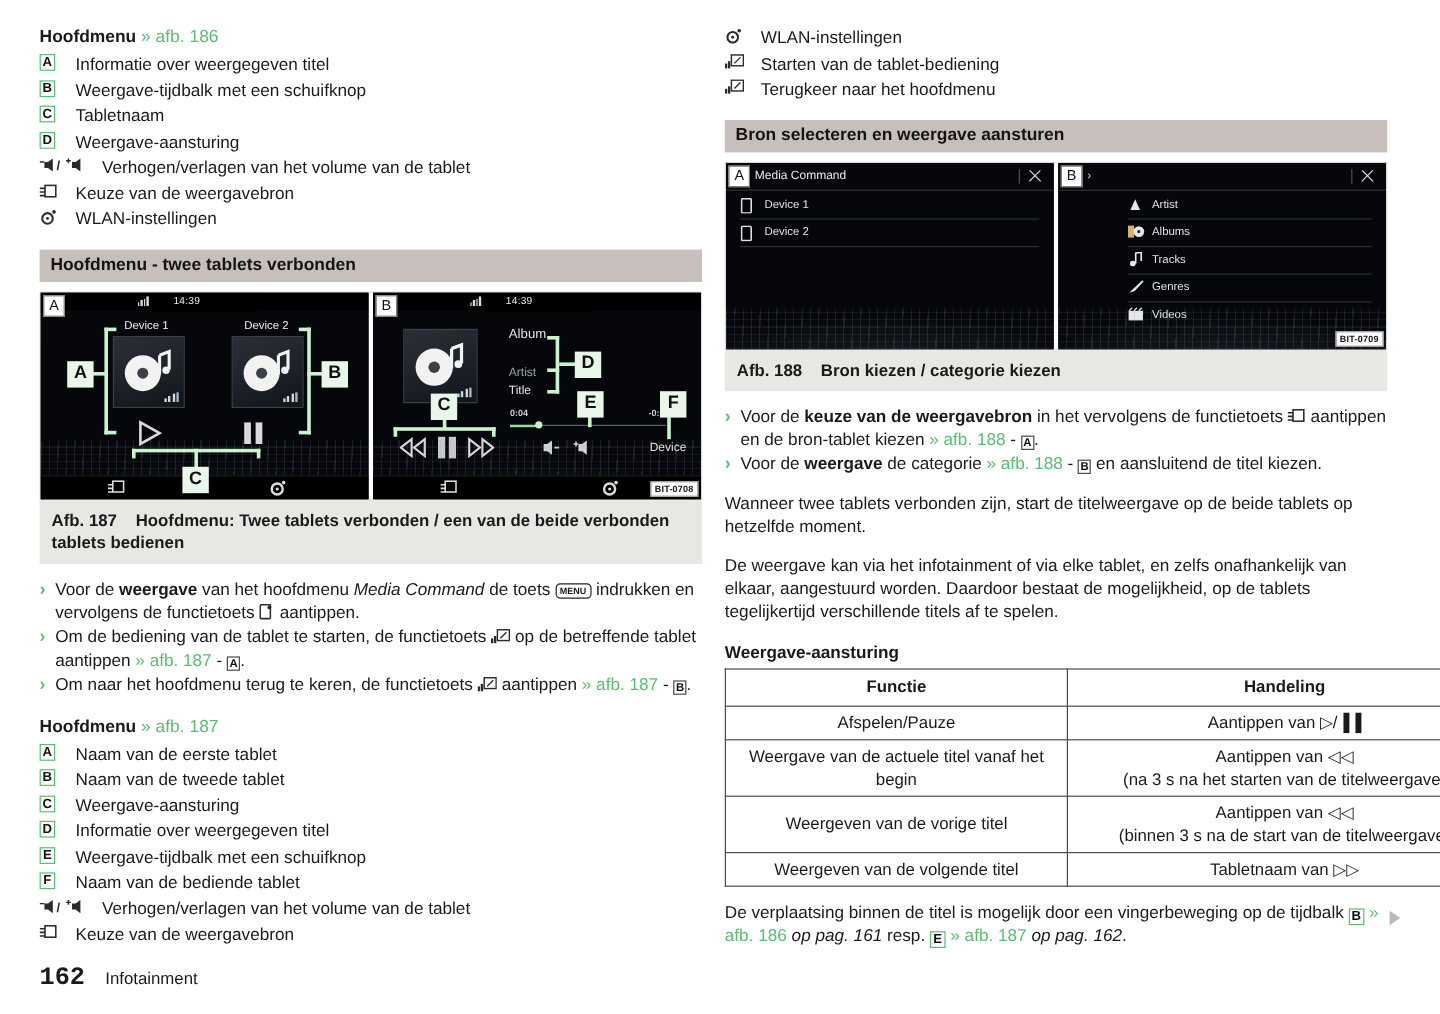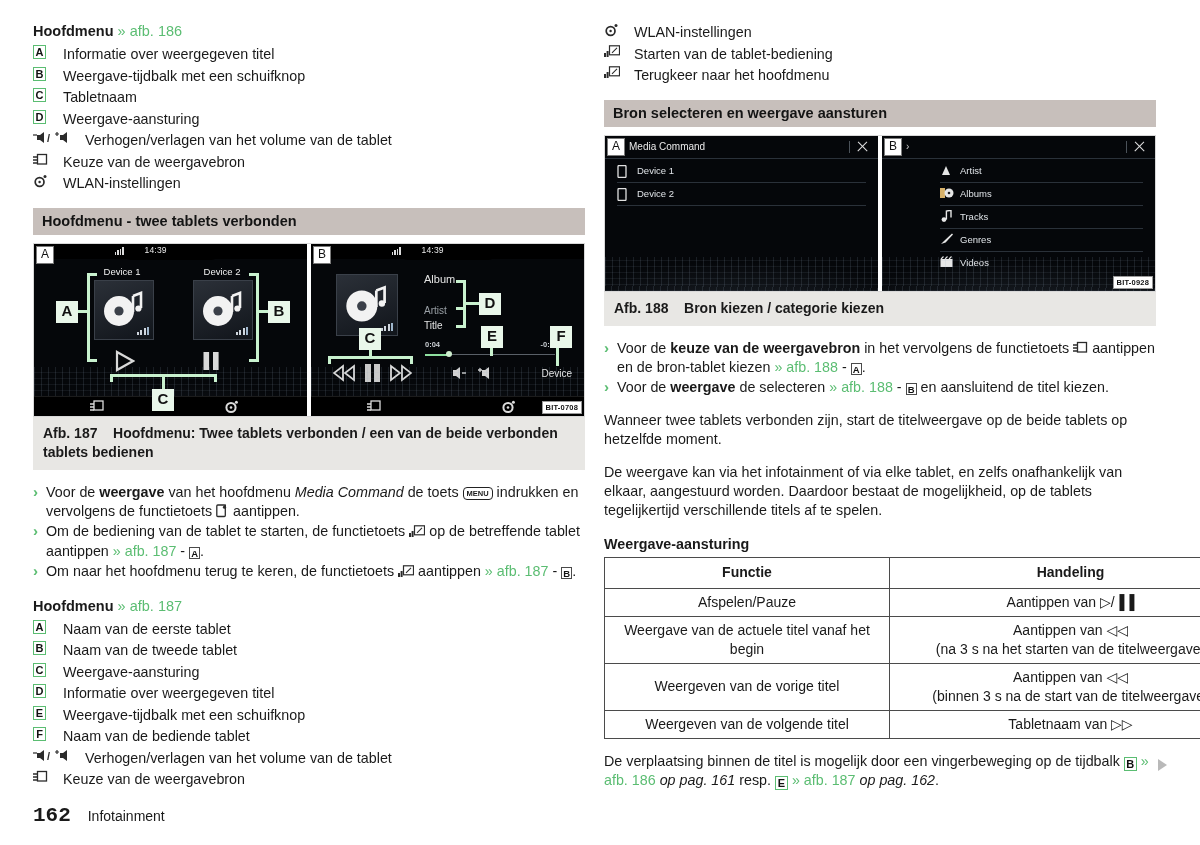--- a/index.html
+++ b/index.html
@@ -697,37 +697,37 @@
           <div class="lrow" style="top:116px;left:58px;border-bottom:none;">
             <svg style="position:absolute;left:0;top:4px;" width="14" height="12">
               <rect x="0.5" y="3" width="12" height="8" fill="#e6e6e6"></rect>
               <path d="M1 3 L3.5 0.5 M5 3 L7.5 0.5 M9 3 L11.5 0.5" stroke="#e6e6e6" stroke-width="1.1"></path>
             </svg>
             <span class="lbl">Videos</span>
           </div>
 
           <div class="grid" style="height:34px;bottom:0;"></div>
           <div class="badge-ol" style="left:2px;top:2px;">B</div>
-          <div class="bitcode">BIT-0928</div>
+          <div class="bitcode">BIT-0709</div>
         </div>
       </div>
 
       <div class="caption">
         <span class="num">Afb. 188</span>
         <span>&nbsp;&nbsp;</span>
         <span>Bron kiezen / categorie kiezen</span>
       </div>
     </div>
 
     <ul class="bullets" id="bullets-right">
         <li><span>Voor de </span><b class="strong">keuze van de weergavebron</b><span> in het vervolgens de functietoets </span><svg width="15" height="14" viewBox="0 0 15 14" style="vertical-align: -2px;">
             <rect x="4.5" y="1.5" width="9" height="9.5" fill="none" stroke="#2b2b2b" stroke-width="1.3"></rect>
             <path d="M0 4 h4.5 M0 7 h4.5 M0 10 h4.5" stroke="#2b2b2b" stroke-width="1.3"></path>
           </svg><span> aantippen en de bron-tablet kiezen </span><span class="ref">» afb. 188</span><span> - </span><span class="ltr-sm">A</span><span>.</span></li>
-        <li><span>Voor de </span><b class="strong">weergave</b><span> de selecteren </span><span class="ref">» afb. 188</span><span> - </span><span class="ltr-sm">B</span><span> en aansluitend de titel kiezen.</span></li>
+        <li><span>Voor de </span><b class="strong">weergave</b><span> de categorie </span><span class="ref">» afb. 188</span><span> - </span><span class="ltr-sm">B</span><span> en aansluitend de titel kiezen.</span></li>
       </ul>
 
     <p class="para">Wanneer twee tablets verbonden zijn, start de titelweergave op de beide tablets op hetzelfde moment.</p>
     <p class="para">De weergave kan via het infotainment of via elke tablet, en zelfs onafhankelijk van elkaar, aangestuurd worden. Daardoor bestaat de mogelijkheid, op de tablets tegelijkertijd verschillende titels af te spelen.</p>
 
     <div class="subhead">Weergave-aansturing</div>
     <table class="ctl">
       <thead>
         <tr>
           <th>Functie</th>

